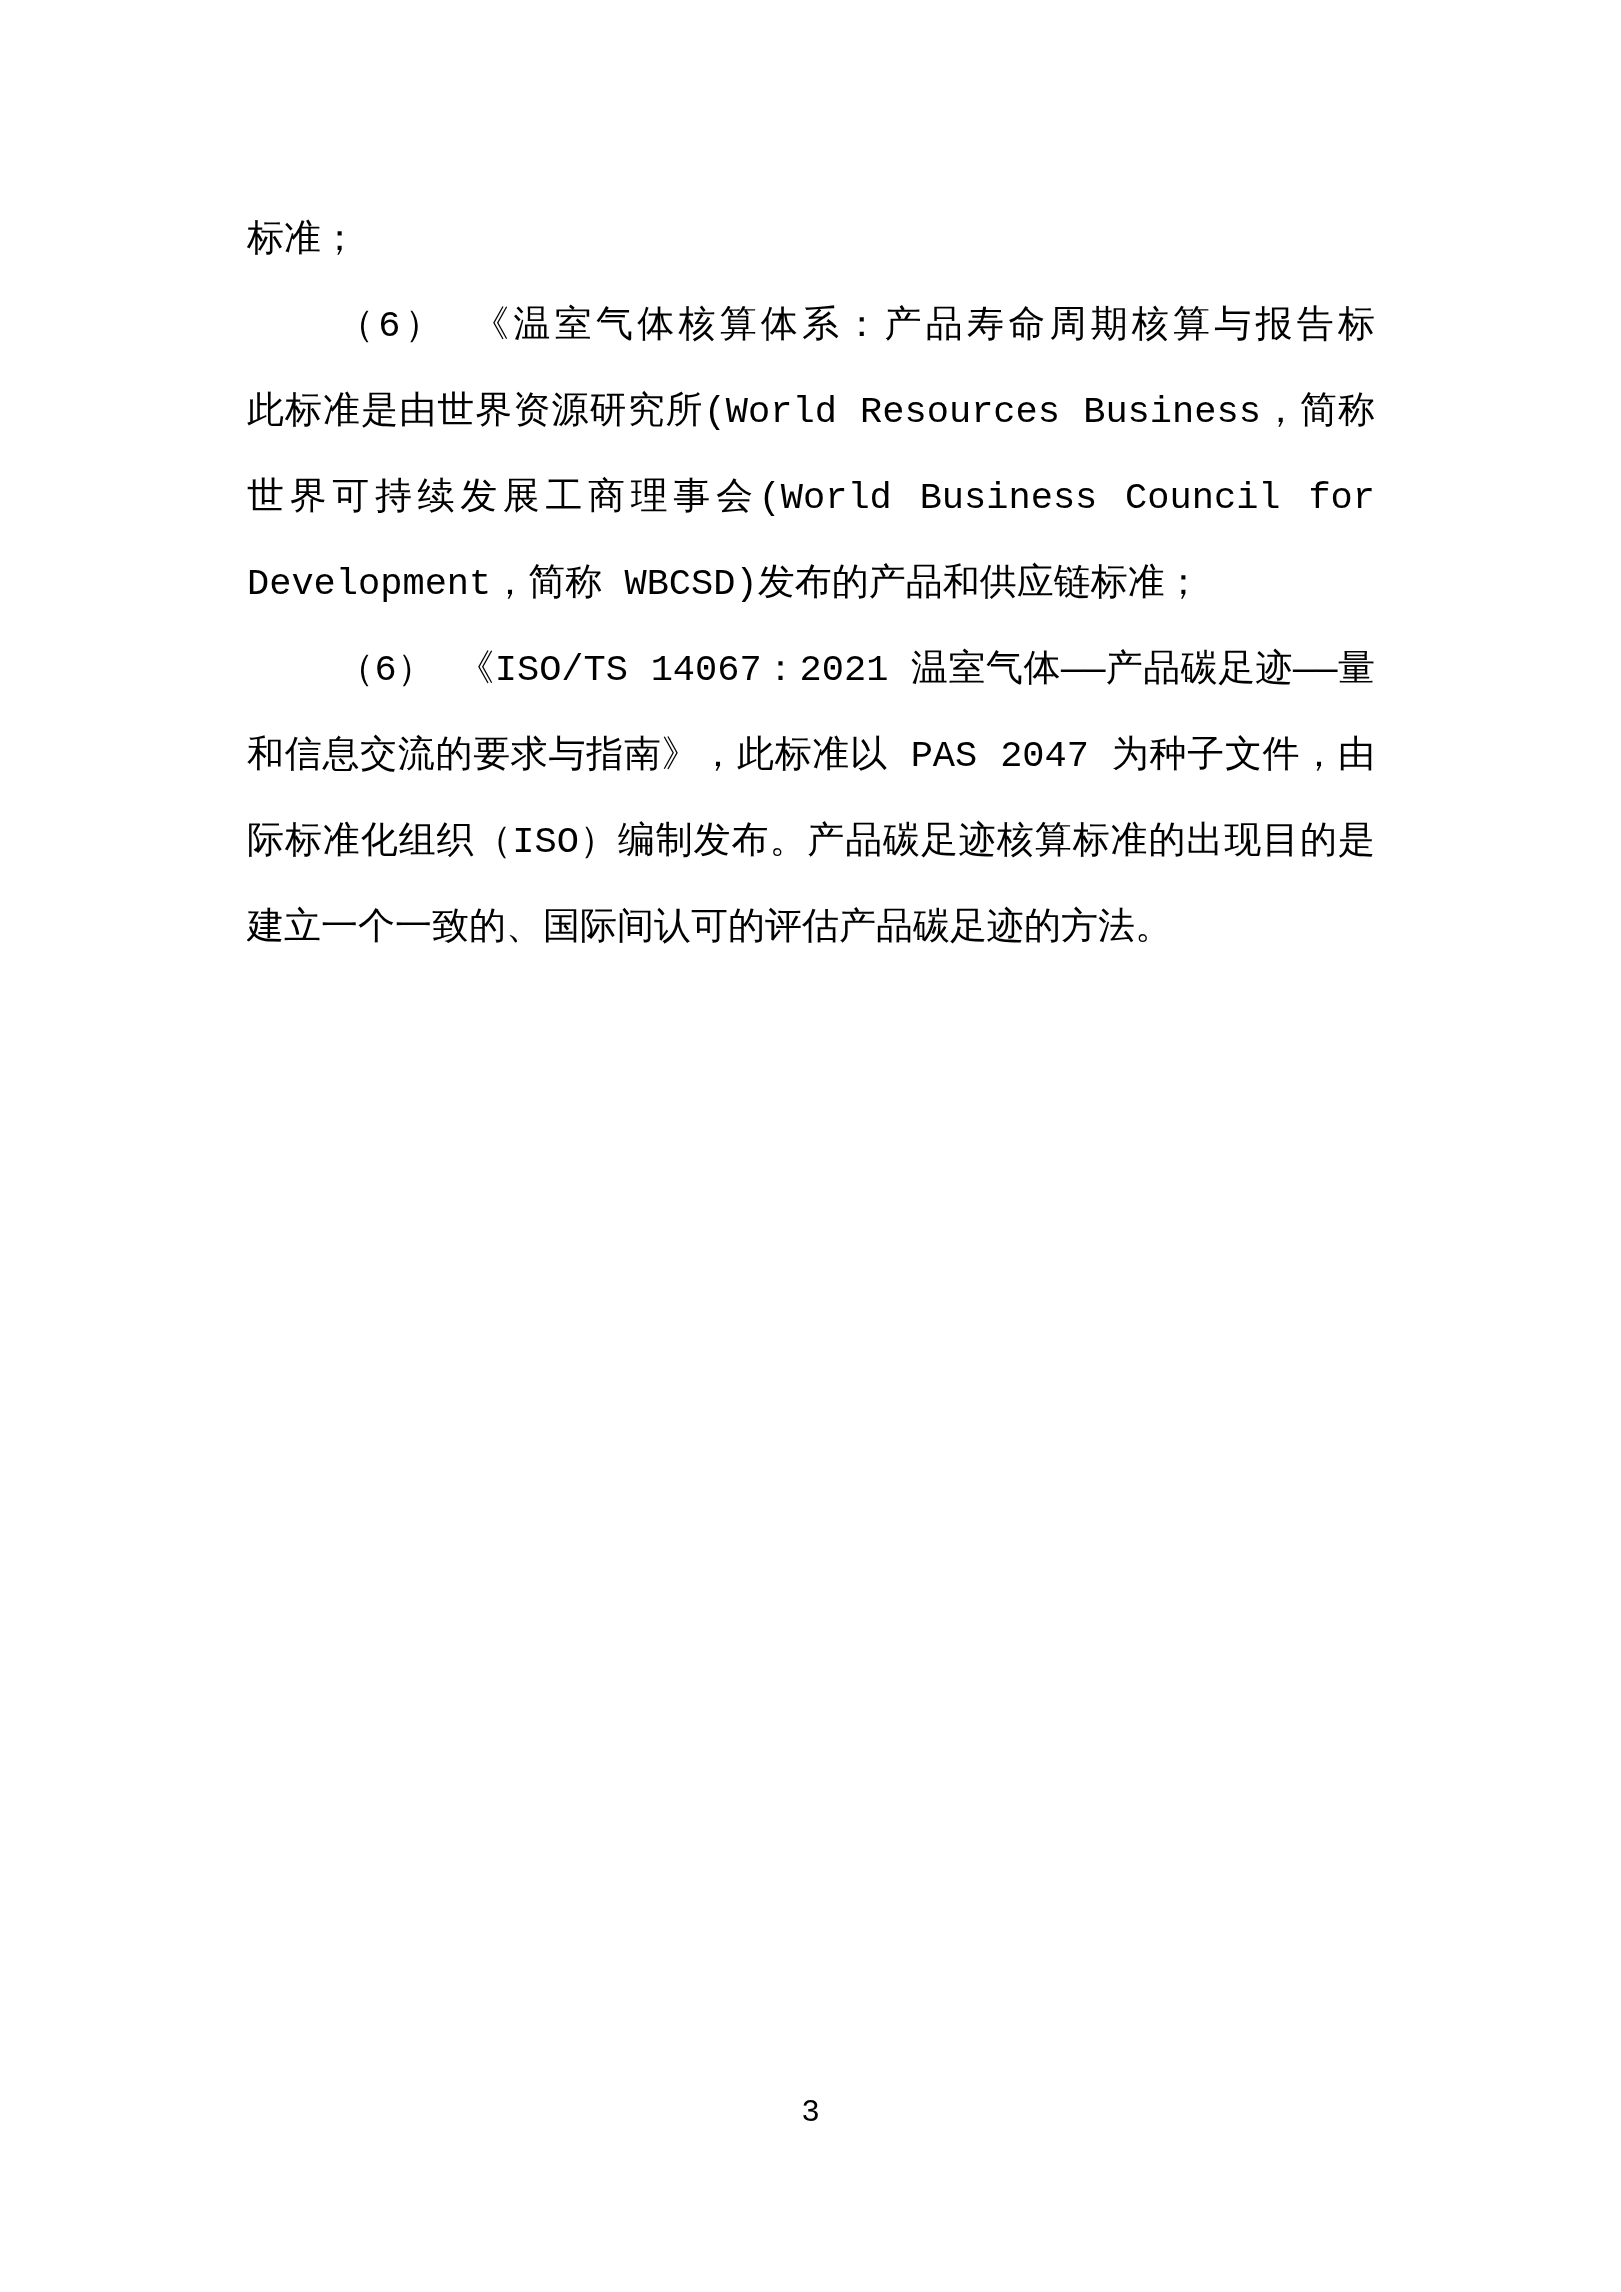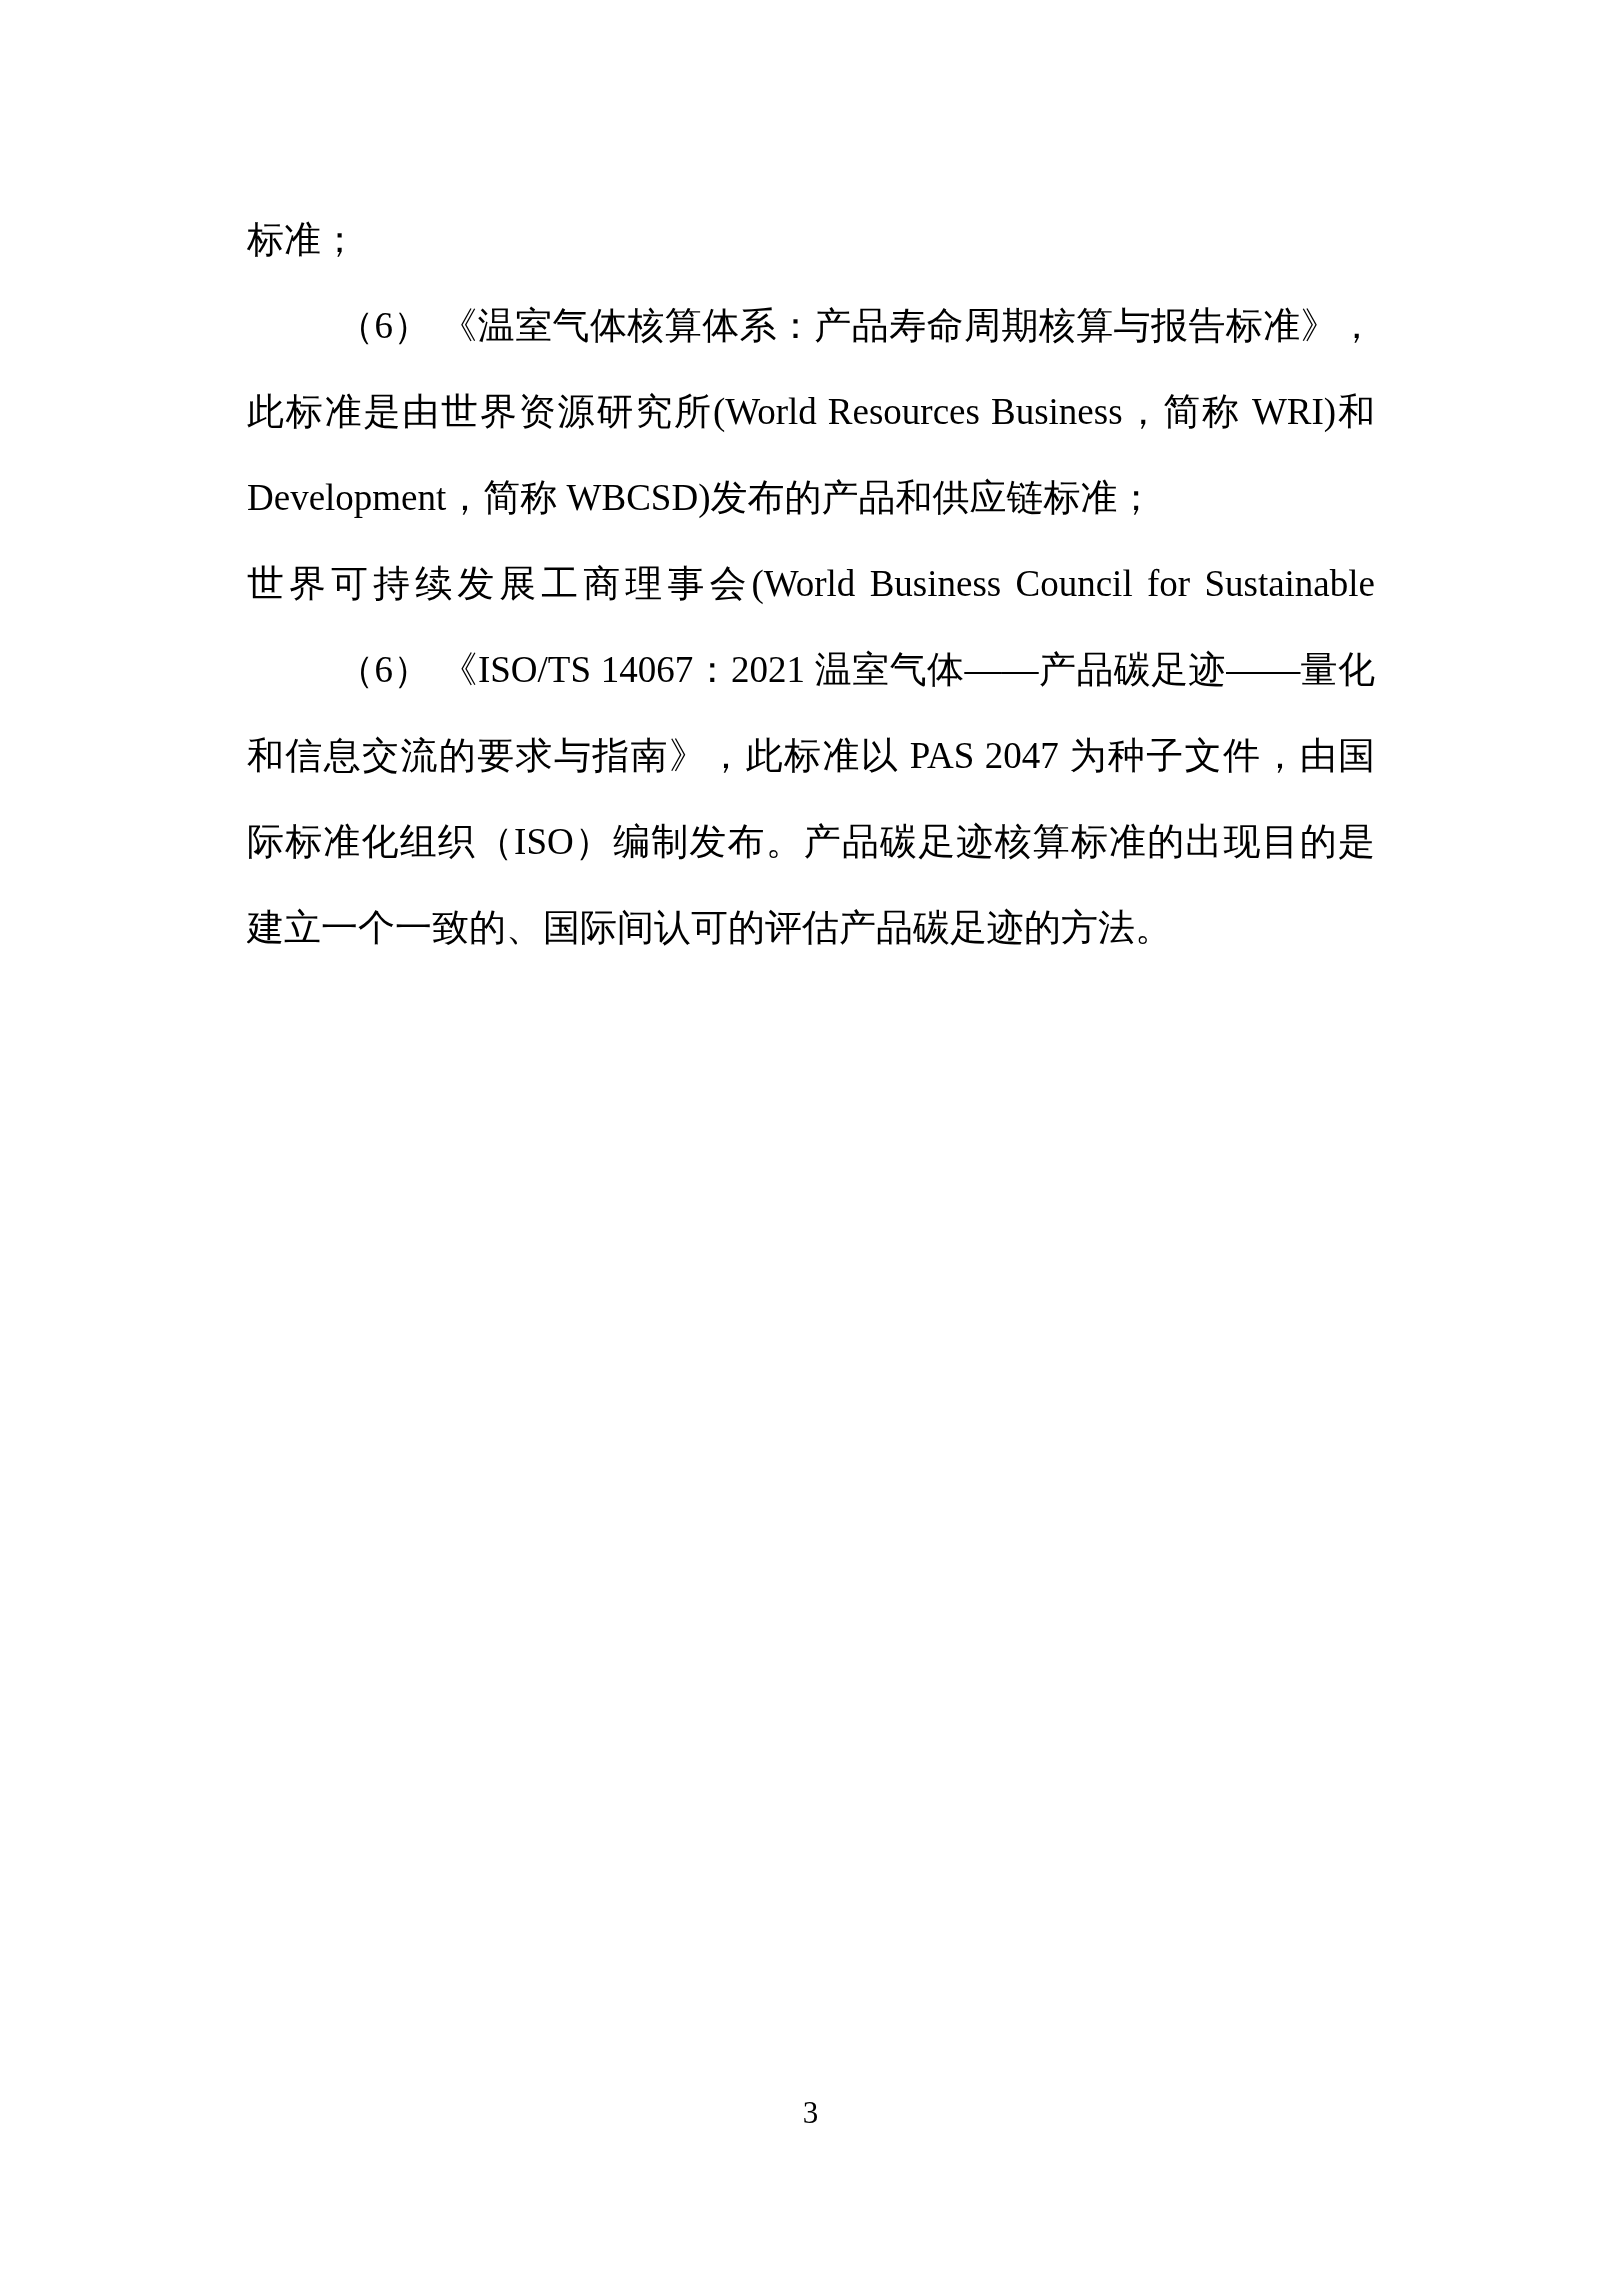--- a/index.html
+++ b/index.html
@@ -6,21 +6,21 @@
     margin: 0;
     padding: 0;
     background: #ffffff;
   }
   .page {
     position: relative;
     width: 1621px;
     height: 2293px;
     background: #ffffff;
     color: #000000;
-    font-family: Liberation Serif, serif;
+    font-family: Liberation Mono, monospace;
     overflow: hidden;
   }
   .doc-body {
     position: absolute;
     left: 247px;
     top: 197px;
     width: 1128px;
     font-size: 37px;
     line-height: 86px;
   }
@@ -50,22 +50,22 @@
   }
 </style>
 </head>
 <body>
 
 <div class="page">
   <div class="doc-body">
     <div class="line last">标准；</div>
     <div class="line indent">（6） 《温室气体核算体系：产品寿命周期核算与报告标准》，</div>
     <div class="line">此标准是由世界资源研究所(World Resources Business，简称 WRI)和</div>
+    <div class="line">世界可持续发展工商理事会(World Business Council for Sustainable</div>
     <div class="line last">Development，简称 WBCSD)发布的产品和供应链标准；</div>
-    <div class="line">世界可持续发展工商理事会(World Business Council for Sustainable</div>
     <div class="line indent">（6） 《ISO/TS 14067：2021 温室气体——产品碳足迹——量化</div>
     <div class="line">和信息交流的要求与指南》，此标准以 PAS 2047 为种子文件，由国</div>
     <div class="line">际标准化组织（ISO）编制发布。产品碳足迹核算标准的出现目的是</div>
     <div class="line last">建立一个一致的、国际间认可的评估产品碳足迹的方法。</div>
   </div>
   <div class="page-footer">3</div>
 </div>
 
 
 </body></html>

